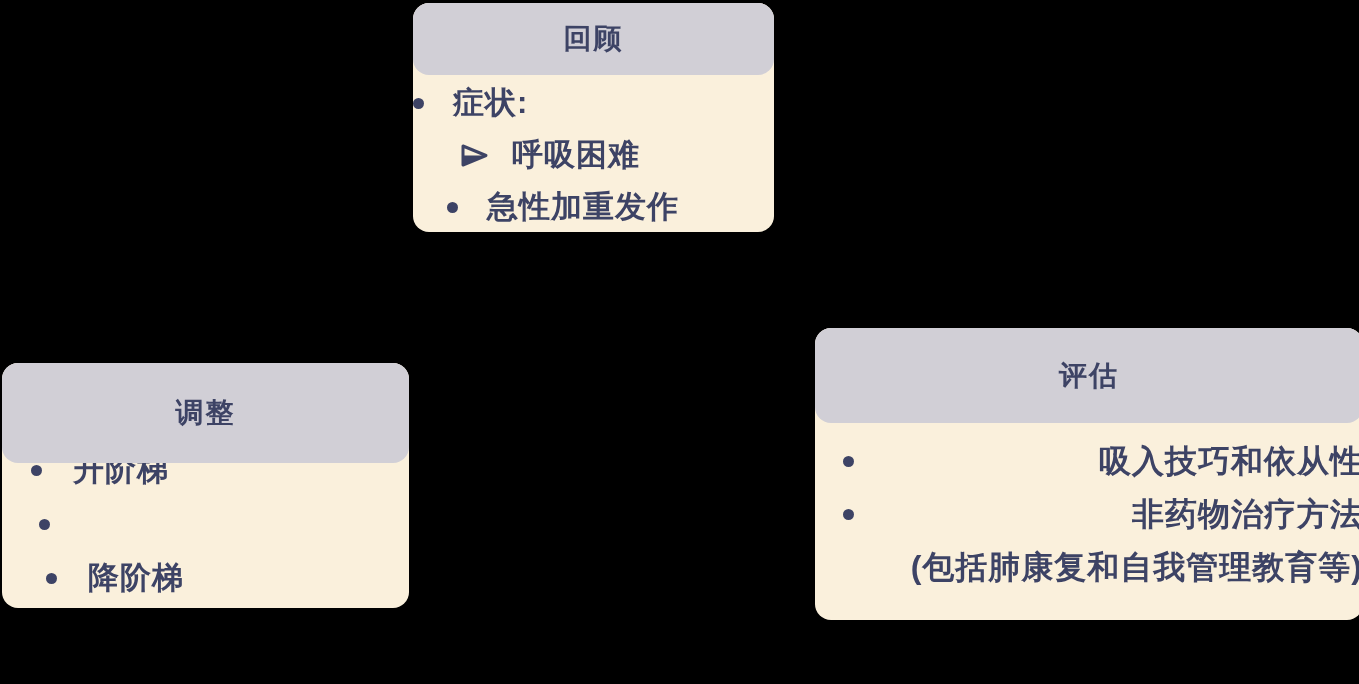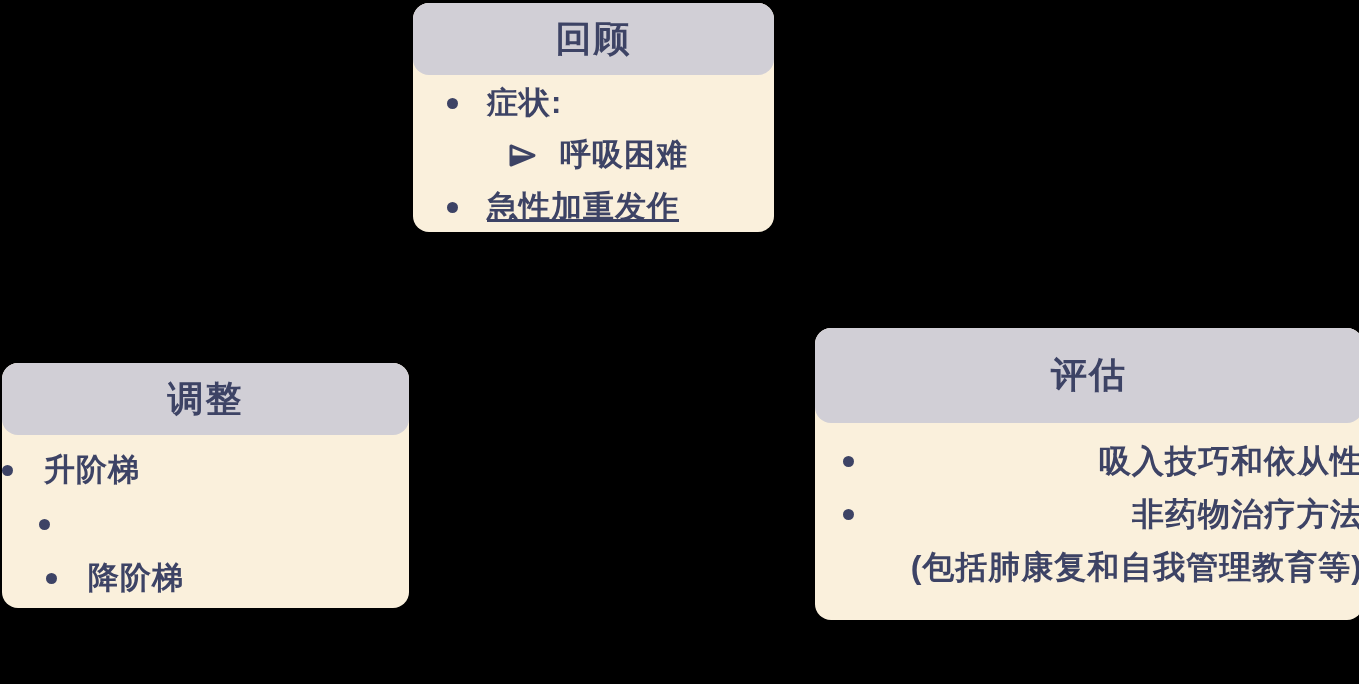--- a/index.html
+++ b/index.html
@@ -33,21 +33,21 @@
     position:absolute;
     top:0;left:0;right:0;
     background:var(--header-bg);
     border-radius:16px;
     display:flex;
     align-items:center;
     justify-content:center;
     z-index:2;
   }
   .card-title{
-    font-size:36px;
+    font-size:28px;
     letter-spacing:2px;
   }
   .list{
     position:absolute;
     left:0;right:0;
     z-index:1;
   }
   .row{
     display:flex;
     align-items:center;
@@ -63,32 +63,32 @@
   .dot{
     width:11px;height:11px;
     border-radius:50%;
     background:var(--text);
   }
   
   .card-review{left:413px;top:3px;width:361px;height:229px;}
   .card-review .card-header{height:72px;}
   .card-review .list{top:74px;}
   .card-review .row{height:52px;}
-  .card-review .row-0{padding-left:34px;}
+  .card-review .row-0{}
   .card-review .row-0 .marker-cell{width:40px;}
-  .card-review .row-1{padding-left:96px;}
+  .card-review .row-1{padding-left:48px;}
   .card-review .row-1 .marker-cell{width:51px;}
-  .card-review .row-2{padding-left:34px;text-decoration:underline;}
+  .card-review .row-2{padding-left:34px;}
   .card-review .row-2 .marker-cell{width:40px;}
   
   .card-adjust{left:2px;top:363px;width:407px;height:245px;}
-  .card-adjust .card-header{height:72px;}
+  .card-adjust .card-header{height:100px;}
   .card-adjust .list{top:80px;}
   .card-adjust .row{height:54px;}
-  .card-adjust .row-0{}
+  .card-adjust .row-0{padding-left:29px;}
   .card-adjust .row-0 .marker-cell{width:42px;}
   .card-adjust .row-1{padding-left:37px;}
   .card-adjust .row-1 .marker-cell{width:47px;}
   .card-adjust .row-2{padding-left:44px;}
   .card-adjust .row-2 .marker-cell{width:42px;}
   
   .card-assess{left:815px;top:328px;width:548px;height:292px;}
   .card-assess .card-header{height:95px;}
   .card-assess .list{top:107px;}
   .card-assess .row{height:53px;font-size:32px;justify-content:space-between;}

